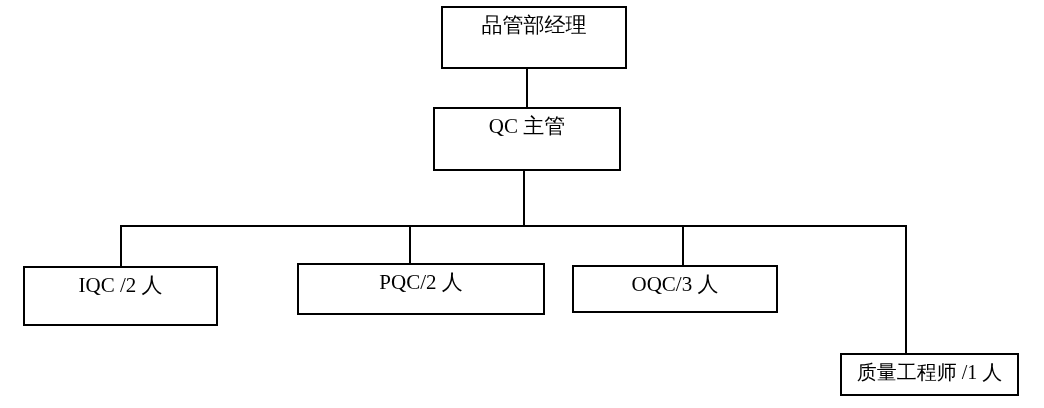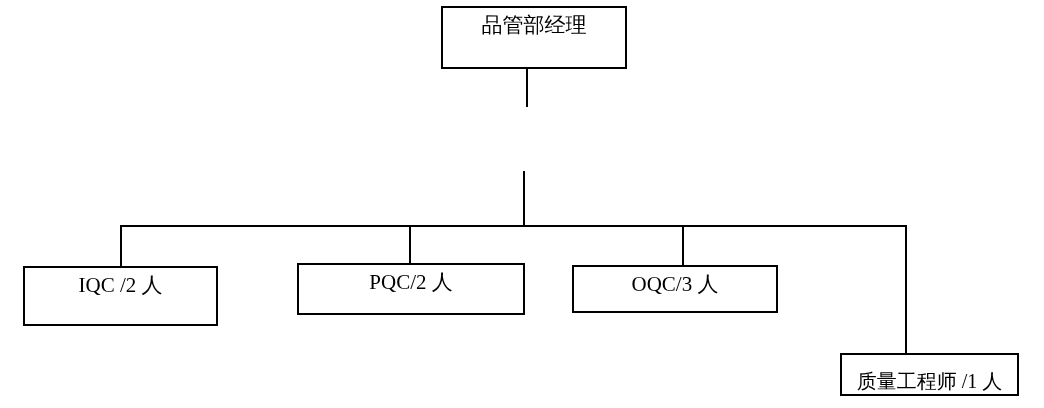--- a/index.html
+++ b/index.html
@@ -24,23 +24,23 @@
     background: #ffffff;
     text-align: center;
     font-size: 21px;
     line-height: 1.25;
     padding-top: 4px;
     white-space: nowrap;
   }
   .node-manager    { left: 441px; top: 6px;   width: 186px; height: 63px; }
   .node-supervisor { left: 433px; top: 107px; width: 188px; height: 64px; }
   .node-iqc        { left: 23px;  top: 266px; width: 195px; height: 60px; }
-  .node-pqc        { left: 297px; top: 263px; width: 228px; height: 52px; }
+  .node-pqc        { left: 297px; top: 263px; width: 248px; height: 52px; }
   .node-oqc        { left: 572px; top: 265px; width: 206px; height: 48px; font-family: Liberation Serif, serif; }
-  .node-engineer   { left: 840px; top: 353px; width: 179px; height: 43px; font-size: 20px; padding-top: 14px; }
+  .node-engineer   { left: 840px; top: 353px; width: 179px; height: 43px; font-size: 20px; padding-top: 5px; }
   .line {
     position: absolute;
     background: #000000;
   }
   .line-manager-supervisor { left: 526px; top: 69px;  width: 2px;   height: 38px; }
   .line-supervisor-bus     { left: 523px; top: 171px; width: 2px;   height: 54px; }
   .line-bus                { left: 120px; top: 225px; width: 787px; height: 2px; }
   .line-drop-iqc           { left: 120px; top: 225px; width: 2px;   height: 41px; }
   .line-drop-pqc           { left: 409px; top: 225px; width: 2px;   height: 38px; }
   .line-drop-oqc           { left: 682px; top: 225px; width: 2px;   height: 40px; }
@@ -54,20 +54,21 @@
   <div class="line line-manager-supervisor"></div>
   <div class="line line-supervisor-bus"></div>
   <div class="line line-bus"></div>
   <div class="line line-drop-iqc"></div>
   <div class="line line-drop-pqc"></div>
   <div class="line line-drop-oqc"></div>
   <div class="line line-drop-engineer"></div>
 
   <div class="node node-manager">品管部经理</div>
 
+  <div class="node node-supervisor">QC 主管</div>
 
   <div class="node node-iqc">IQC /2 人</div>
 
   <div class="node node-pqc">PQC/2 人</div>
 
   <div class="node node-oqc">OQC/3 人</div>
 
   <div class="node node-engineer">质量工程师 /1 人</div>
 
 </div>

